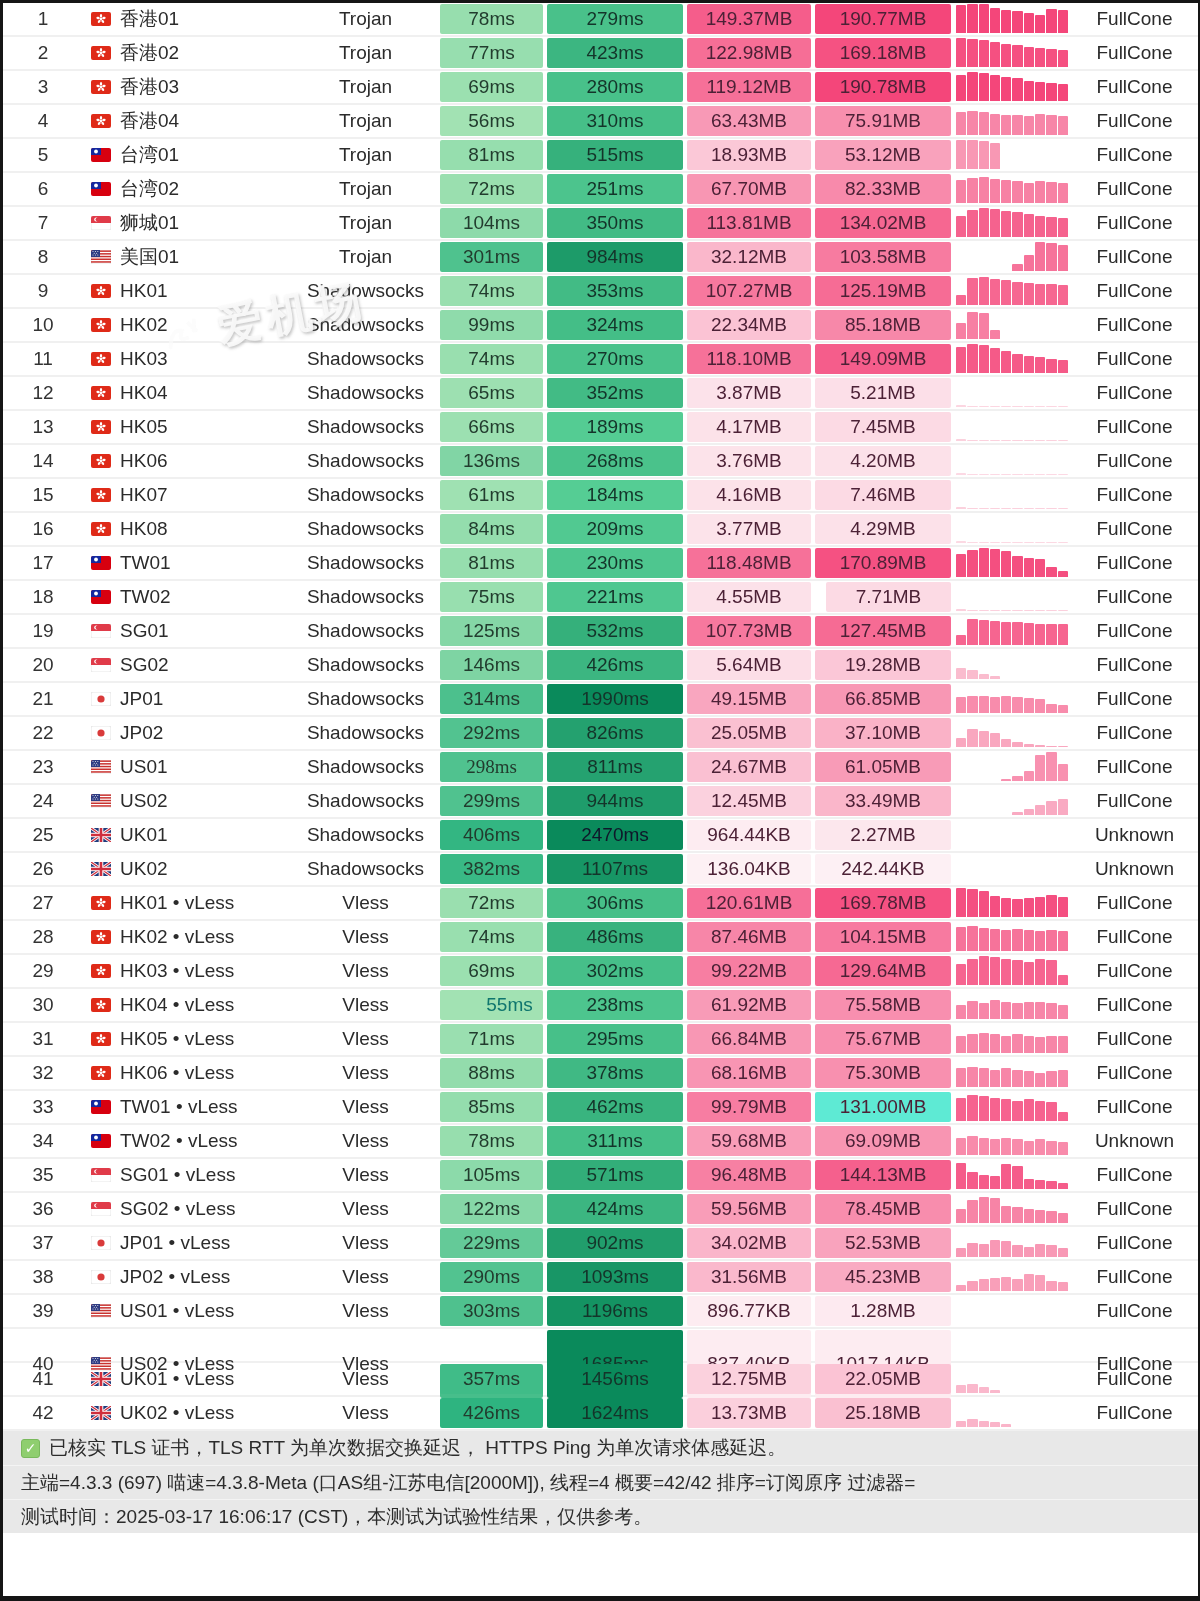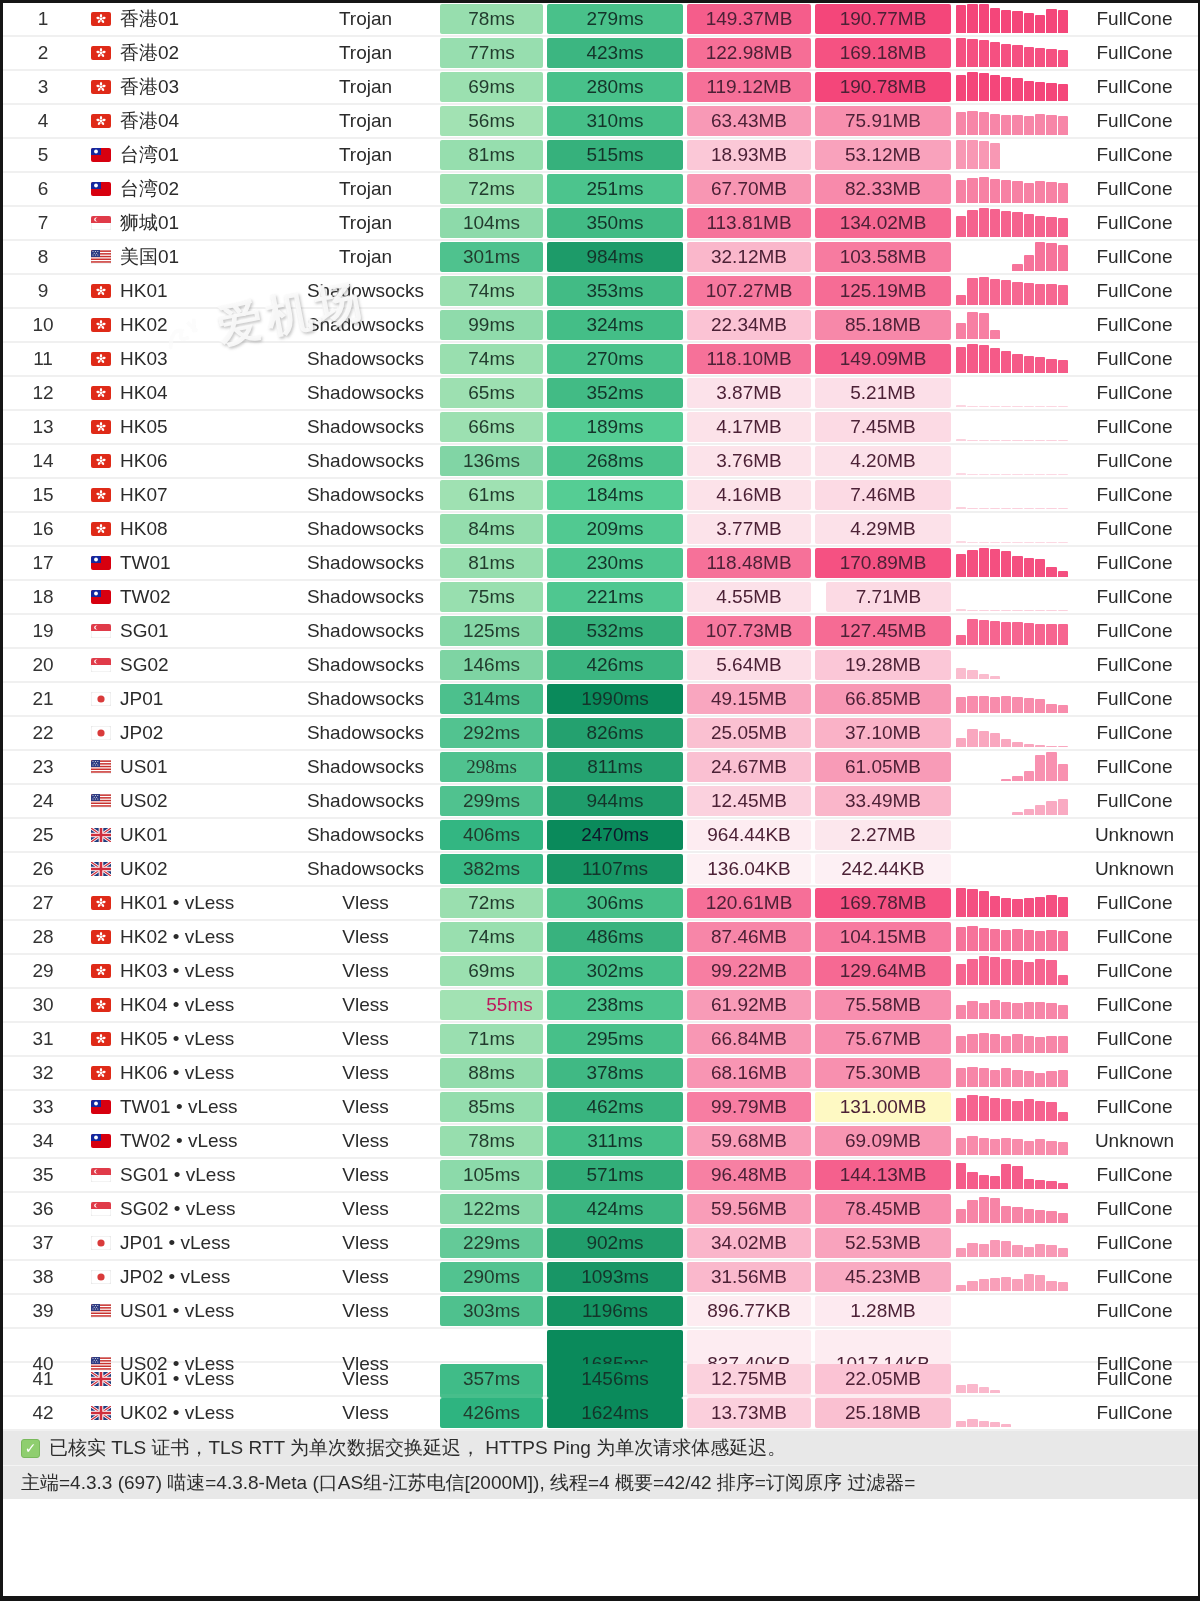--- a/index.html
+++ b/index.html
@@ -1093,21 +1093,21 @@
                 <ellipse cx="12.9" cy="6" rx="1.2" ry="1.8" transform="rotate(72 12.9 6)"></ellipse>
                 <ellipse cx="11.8" cy="9.4" rx="1.2" ry="1.8" transform="rotate(144 11.8 9.4)"></ellipse>
                 <ellipse cx="8.2" cy="9.4" rx="1.2" ry="1.8" transform="rotate(216 8.2 9.4)"></ellipse>
                 <ellipse cx="7.1" cy="6" rx="1.2" ry="1.8" transform="rotate(288 7.1 6)"></ellipse>
               </g>
             </svg>
           </span>
           <span>HK04 • vLess</span>
         </div>
         <div class="c-type">Vless</div>
-        <div class="pill" style="background: rgb(162, 226, 179); color: #be185d; padding-left: 36px;">55ms</div>
+        <div class="pill" style="background: rgb(162, 226, 179); color: #0f766e; padding-left: 36px;">55ms</div>
         <div class="pill" style="background: rgb(77, 197, 142); color: rgb(20, 52, 42);">238ms</div>
         <div class="pill" style="background: rgb(248, 155, 183); color: rgb(76, 33, 54);">61.92MB</div>
         <div class="pill" style="background: rgb(248, 143, 175); color: rgb(76, 33, 54);">75.58MB</div>
         <div class="spark">
           <div class="bar" style="height: 50%; background: rgb(247, 134, 168);"></div>
           <div class="bar" style="height: 62%; background: rgb(247, 134, 168);"></div>
           <div class="bar" style="height: 56%; background: rgb(247, 134, 168);"></div>
           <div class="bar" style="height: 66%; background: rgb(247, 134, 168);"></div>
           <div class="bar" style="height: 60%; background: rgb(247, 134, 168);"></div>
           <div class="bar" style="height: 56%; background: rgb(247, 134, 168);"></div>
@@ -1201,21 +1201,21 @@
               <path d="M0 2 Q0 0 2 0 L10 0 L10 7 L0 7 Z" fill="#14289f"></path>
               <circle cx="5" cy="3.5" r="1.9" fill="#ffffff"></circle>
             </svg>
           </span>
           <span>TW01 • vLess</span>
         </div>
         <div class="c-type">Vless</div>
         <div class="pill" style="background: rgb(148, 221, 173); color: rgb(34, 60, 46);">85ms</div>
         <div class="pill" style="background: rgb(57, 180, 127); color: rgb(20, 52, 42);">462ms</div>
         <div class="pill" style="background: rgb(247, 125, 162); color: rgb(76, 33, 54);">99.79MB</div>
-        <div class="pill" style="background: #fef9c3; color: rgb(76, 33, 54);">131.00MB</div>
+        <div class="pill" style="background: #5eead4; color: rgb(76, 33, 54);">131.00MB</div>
         <div class="spark">
           <div class="bar" style="height: 80%; background: rgb(246, 99, 143);"></div>
           <div class="bar" style="height: 90%; background: rgb(246, 99, 143);"></div>
           <div class="bar" style="height: 85%; background: rgb(246, 99, 143);"></div>
           <div class="bar" style="height: 80%; background: rgb(246, 99, 143);"></div>
           <div class="bar" style="height: 76%; background: rgb(246, 99, 143);"></div>
           <div class="bar" style="height: 70%; background: rgb(246, 99, 143);"></div>
           <div class="bar" style="height: 76%; background: rgb(246, 99, 143);"></div>
           <div class="bar" style="height: 70%; background: rgb(246, 99, 143);"></div>
           <div class="bar" style="height: 66%; background: rgb(246, 99, 143);"></div>
@@ -1539,20 +1539,23 @@
         <div class="c-udp">FullCone</div>
       </div>
     </div>
 
   <div class="footrow" style="border-top:none;">
     <span class="chk">✓</span>
     <span>已核实 TLS 证书，TLS RTT 为单次数据交换延迟， HTTPS Ping 为单次请求体感延迟。</span>
   </div>
   <div class="footrow">
     <span>主端=4.3.3 (697) 喵速=4.3.8-Meta (口AS组-江苏电信[2000M]), 线程=4 概要=42/42 排序=订阅原序 过滤器=</span>
+  </div>
+  <div class="footrow">
+    <span>测试时间：2025-03-17 16:06:17 (CST)，本测试为试验性结果，仅供参考。</span>
   </div>
 
   <div class="watermark">
     <svg class="wm-logo" width="46" height="40" viewBox="0 0 46 40">
       <path d="M6 30 Q10 12 20 16 Q14 26 24 24" fill="none" stroke="rgba(250,250,250,0.85)" stroke-width="4" stroke-linecap="round"></path>
       <path d="M28 10 l6 8 M34 8 l-2 10" fill="none" stroke="rgba(250,250,250,0.85)" stroke-width="4" stroke-linecap="round"></path>
     </svg>
     <span>爱机场</span>
   </div>
 </div>

